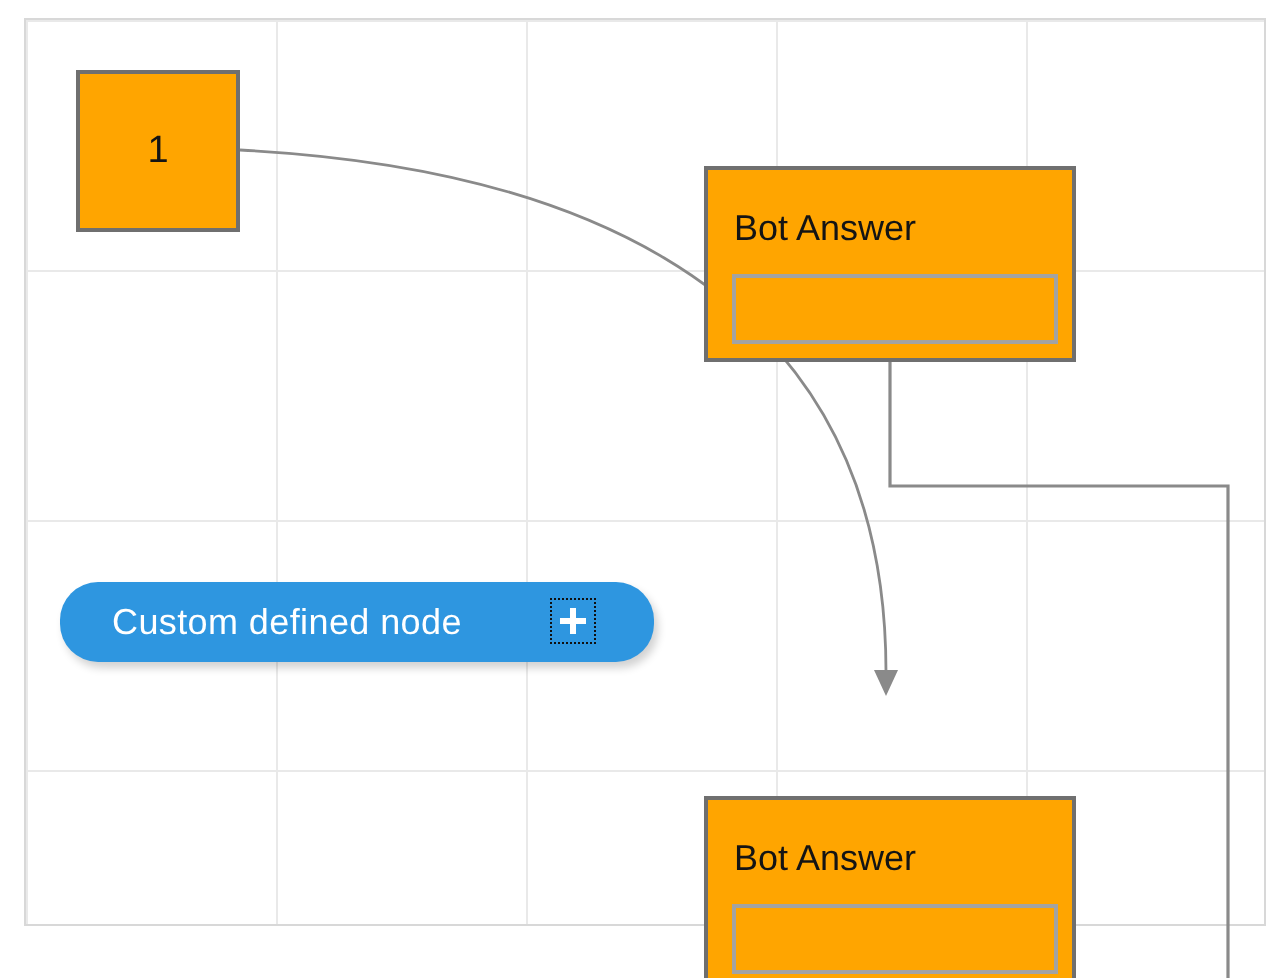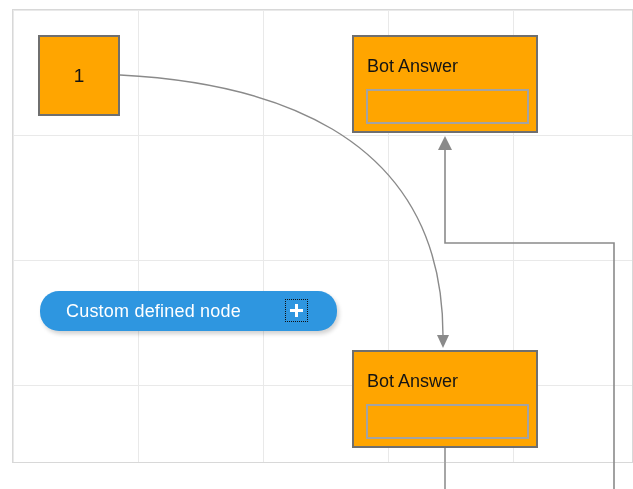--- a/index.html
+++ b/index.html
@@ -35,28 +35,28 @@
   svg.connectors polygon{fill:var(--connector-gray);stroke:none;}
   svg.connectors .stub{stroke:var(--stub-gray);}
 
   .node{position:absolute;}
   .orange{background:var(--node-orange);border:2px solid var(--node-border);}
 
   .node-start{left:38px;top:35px;width:82px;height:81px;
     display:flex;align-items:center;justify-content:center;}
   .node-start .lbl{font-size:19px;color:var(--label-dark);}
 
-  .bot{width:186px;height:98px;}
+  .bot{width:186px;height:98px;margin-top:48px;}
   .bot-top{left:352px;top:35px;}
   .bot-bottom{left:352px;top:350px;}
   .bot .title{position:absolute;left:13px;top:19px;font-size:18px;color:var(--label-dark);}
   .bot .field{position:absolute;left:12px;top:52px;width:163px;height:35px;
     border:2px solid var(--field-border);background:transparent;}
 
-  .node-custom{left:40px;top:291px;width:297px;height:40px;background:var(--node-blue);
+  .node-custom{left:30px;top:291px;width:297px;height:40px;background:var(--node-blue);
     display:flex;align-items:center;box-shadow:2px 3px 4px rgba(0,0,0,0.18);border-radius:19px;}
   .node-custom .lbl{padding-left:26px;font-size:18px;color:var(--label-light);letter-spacing:0.2px;}
   .add-btn{position:absolute;left:245px;top:8px;width:23px;height:23px;
     border:1px dotted #101010;display:flex;align-items:center;justify-content:center;}
   .plus{position:relative;width:13px;height:13px;}
   .plus::before{content:"";position:absolute;left:0;top:5px;width:13px;height:3px;background:var(--label-light);}
   .plus::after{content:"";position:absolute;left:5px;top:0;width:3px;height:13px;background:var(--label-light);}
 </style>
 </head>
 <body>

